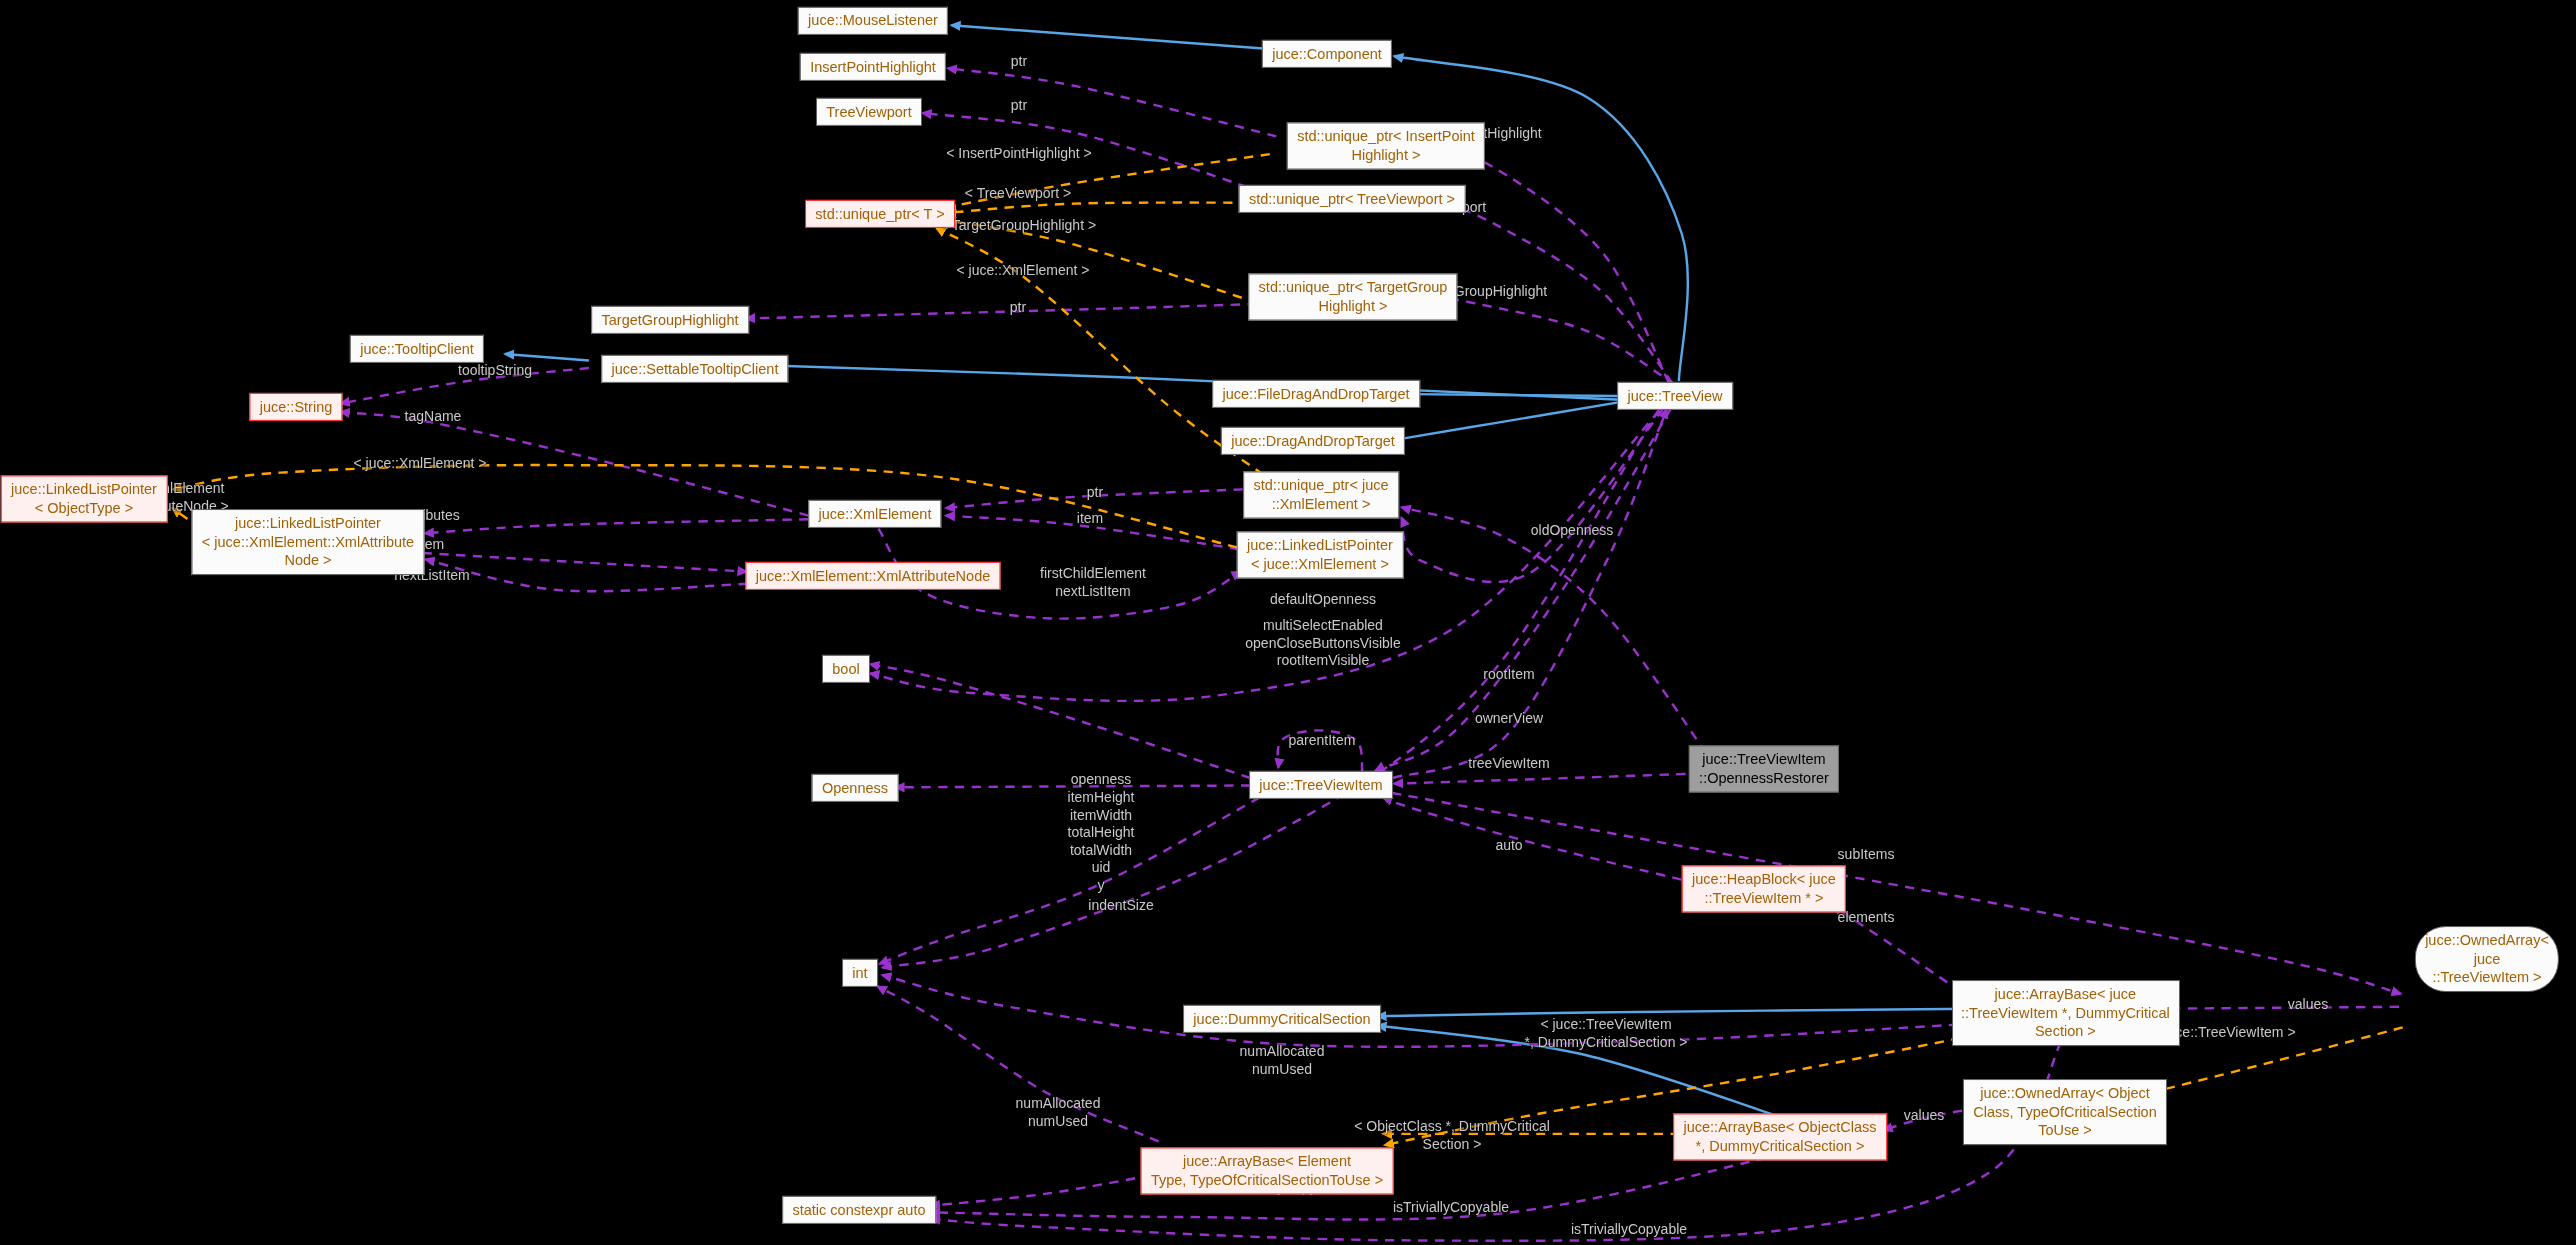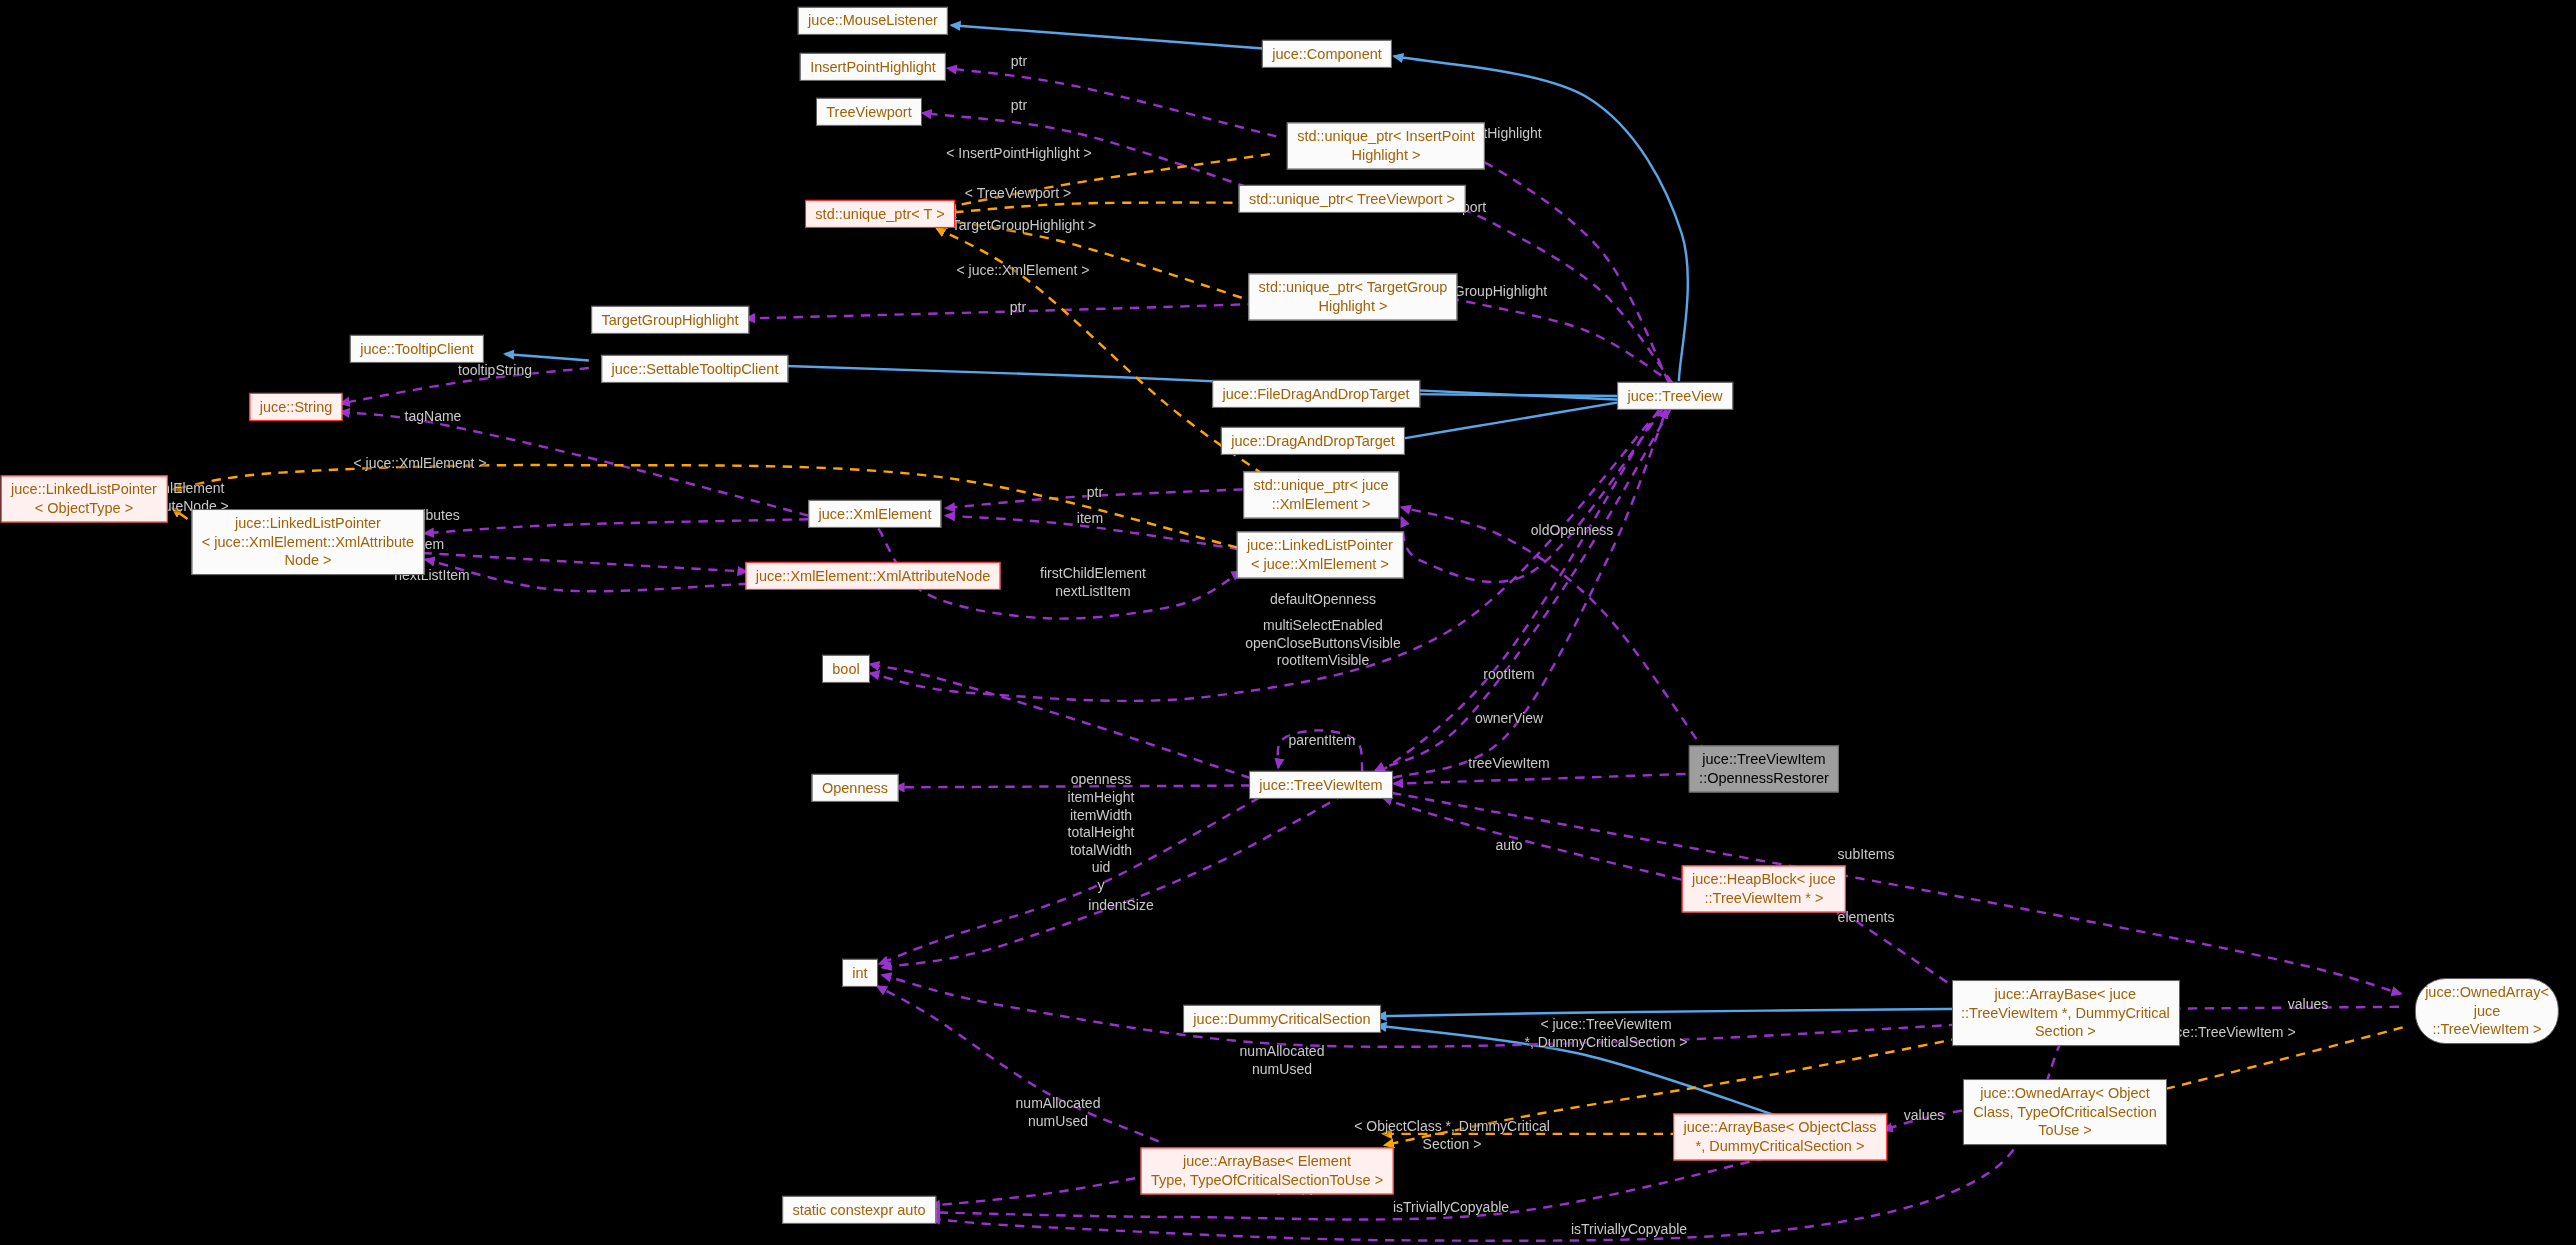--- a/index.html
+++ b/index.html
@@ -177,21 +177,21 @@
     <div class="node" style="left: 1321px; top: 785px;">juce::TreeViewItem</div>
     <div class="node gray" style="left: 1764px; top: 769px;">juce::TreeViewItem
 ::OpennessRestorer</div>
     <div class="node hot" style="left: 1764px; top: 889px;">juce::HeapBlock&lt; juce
 ::TreeViewItem * &gt;</div>
     <div class="node" style="left: 860px; top: 973px;">int</div>
     <div class="node" style="left: 1282px; top: 1019px;">juce::DummyCriticalSection</div>
     <div class="node" style="left: 2066px; top: 1013px; padding-left: 8px;">juce::ArrayBase&lt; juce
 ::TreeViewItem *, DummyCritical
 Section &gt;</div>
-    <div class="node" style="left: 2487px; top: 1011px; border-radius: 31px;">juce::OwnedArray&lt; juce
+    <div class="node" style="left: 2487px; top: 959px; border-radius: 31px;">juce::OwnedArray&lt; juce
 ::TreeViewItem &gt;</div>
     <div class="node" style="left: 2065px; top: 1112px;">juce::OwnedArray&lt; Object
 Class, TypeOfCriticalSection
 ToUse &gt;</div>
     <div class="node hot" style="left: 1267px; top: 1151px; margin-top: 20px;">juce::ArrayBase&lt; Element
 Type, TypeOfCriticalSectionToUse &gt;</div>
     <div class="node hot" style="left: 1780px; top: 1137px;">juce::ArrayBase&lt; ObjectClass
 *, DummyCriticalSection &gt;</div>
     <div class="node" style="left: 859px; top: 1210px;">static constexpr auto</div>
   </div>

